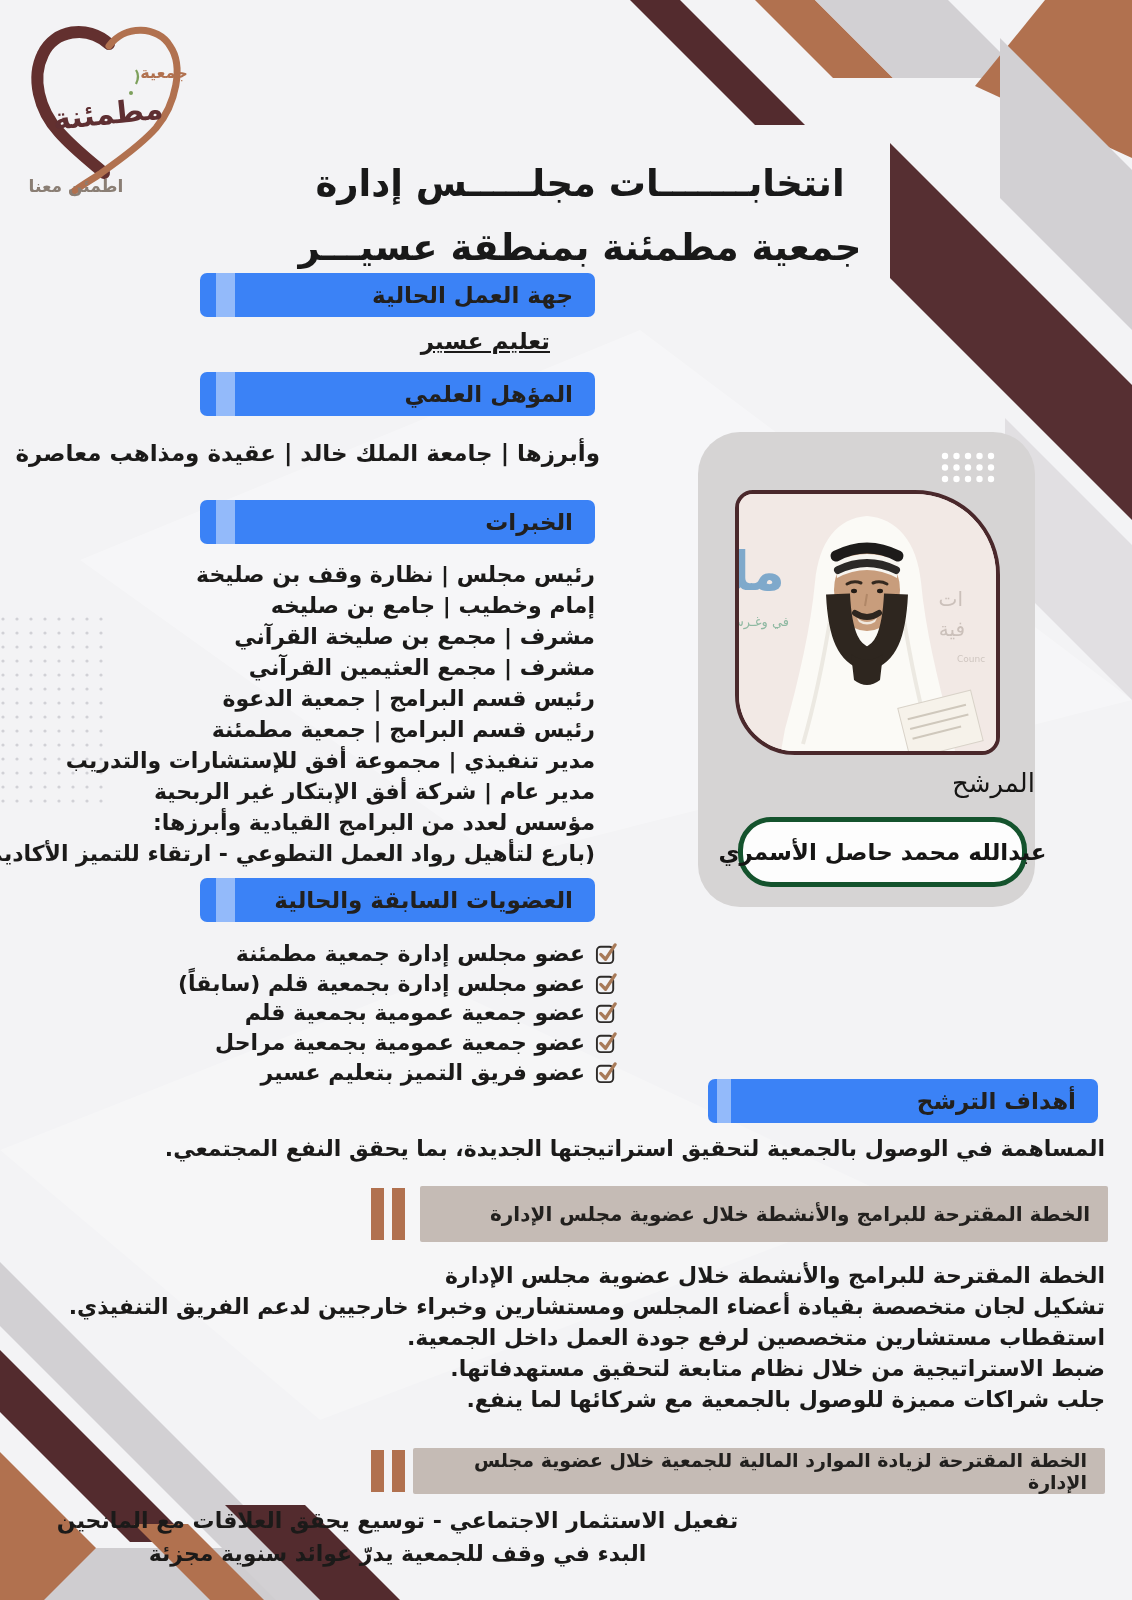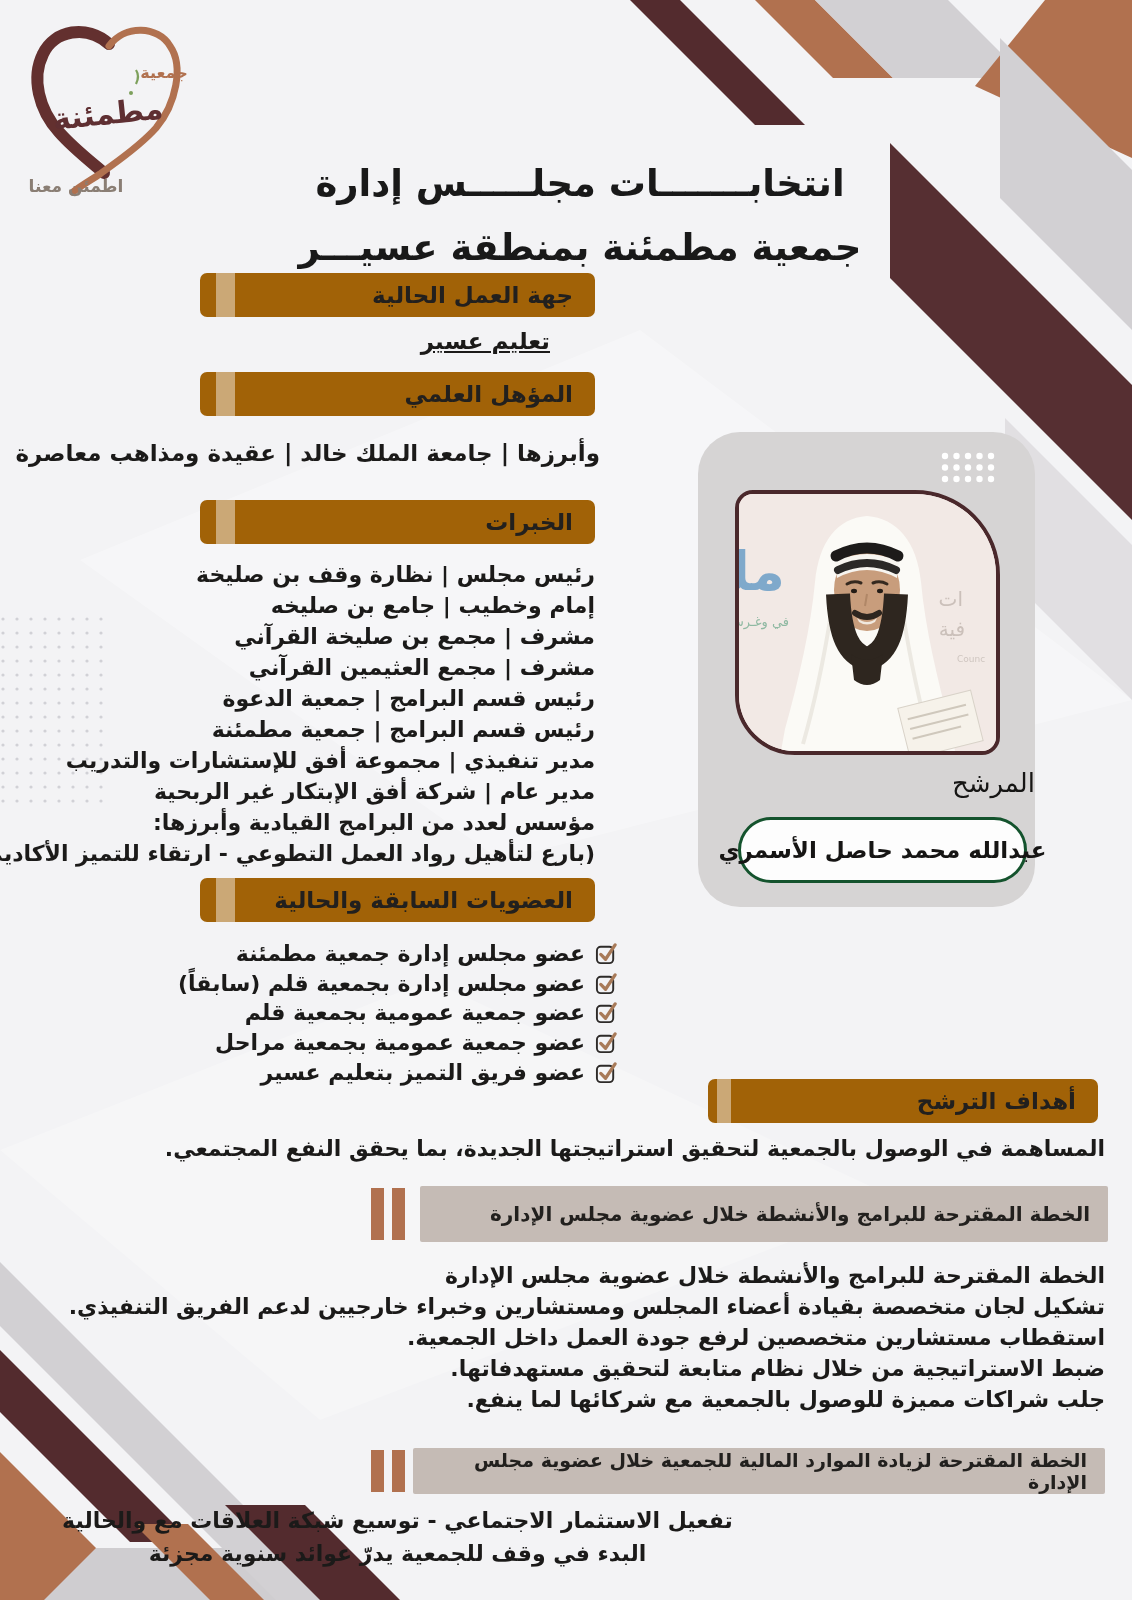--- a/index.html
+++ b/index.html
@@ -13,21 +13,21 @@
   .z{position:absolute;z-index:2;}
 
   
   .logo{left:12px;top:20px;width:200px;height:180px;}
 
   
   .title-line{left:290px;width:580px;text-align:center;font-size:37px;font-weight:700;color:#191919;direction:rtl;white-space:nowrap;}
 
   
   .bar{
-    position:absolute;z-index:2;height:44px;background:#a16207;border-radius:7px;
+    position:absolute;z-index:2;height:44px;background:#3b82f6;border-radius:7px;
     display:flex;align-items:center;direction:rtl;
     font-size:23px;font-weight:700;color:#22201e;
     padding-right:22px;box-sizing:border-box;
   }
   .bar .strip{position:absolute;left:16px;top:0;bottom:0;width:19px;background:rgba(255,255,255,.45);}
 
   .rtl-text{position:absolute;z-index:2;direction:rtl;text-align:right;font-weight:700;color:#1b1a19;white-space:nowrap;}
 
   .list{position:absolute;z-index:2;direction:rtl;text-align:right;font-weight:700;color:#1b1a19;}
   .list > div{white-space:nowrap;}
@@ -42,21 +42,21 @@
   
   .photo-card{left:698px;top:432px;width:337px;height:475px;background:#d6d4d4;border-radius:42px;}
   .card-dots{position:absolute;right:40px;top:20px;}
   .photo-frame{
     position:absolute;left:37px;top:58px;width:265px;height:265px;box-sizing:border-box;
     border:4px solid #4a282b;border-radius:18px 85px 18px 60px;overflow:hidden;background:#f2e9e5;
   }
   .cand-label{position:absolute;left:0;right:0;top:336px;text-align:right;font-size:26px;font-weight:400;color:#161514;padding-left:44px;}
   .name-pill{
     position:absolute;left:8px;right:8px;top:385px;height:60px;background:#fdfdfd;
-    border:3px solid #14532d;border-radius:33px;display:flex;align-items:center;justify-content:center;
+    border:5px solid #14532d;border-radius:33px;display:flex;align-items:center;justify-content:center;
     font-size:23px;font-weight:700;color:#161514;direction:rtl;white-space:nowrap;margin-left:32px;
   }
 
   
   .plan-bar{
     position:absolute;z-index:2;background:#c5bbb5;display:flex;align-items:center;direction:rtl;
     font-weight:700;color:#22201e;padding-right:18px;box-sizing:border-box;border-radius:2px;
   }
   .dbars{position:absolute;z-index:2;display:flex;gap:8px;}
   .dbars span{display:block;width:13px;background:#b1714f;}
@@ -274,17 +274,17 @@
   </div>
 
   <div class="dbars" style="left:371px;top:1450px;height:42px;">
       <span></span>
       <span></span>
     </div>
   <div class="plan-bar" style="left:413px;top:1448px;width:692px;height:46px;font-size:19px;">
     <span>الخطة المقترحة لزيادة الموارد المالية للجمعية خلال عضوية مجلس الإدارة</span>
   </div>
   <div class="fin-list">
-    <div>تفعيل الاستثمار الاجتماعي - توسيع شبكة العلاقات مع والحالية</div>
+    <div>تفعيل الاستثمار الاجتماعي - توسيع يحقق العلاقات مع المانحين</div>
     <div>البدء في وقف للجمعية يدرّ عوائد سنوية مجزئة</div>
   </div>
 
 </div>
 
 </body></html>

